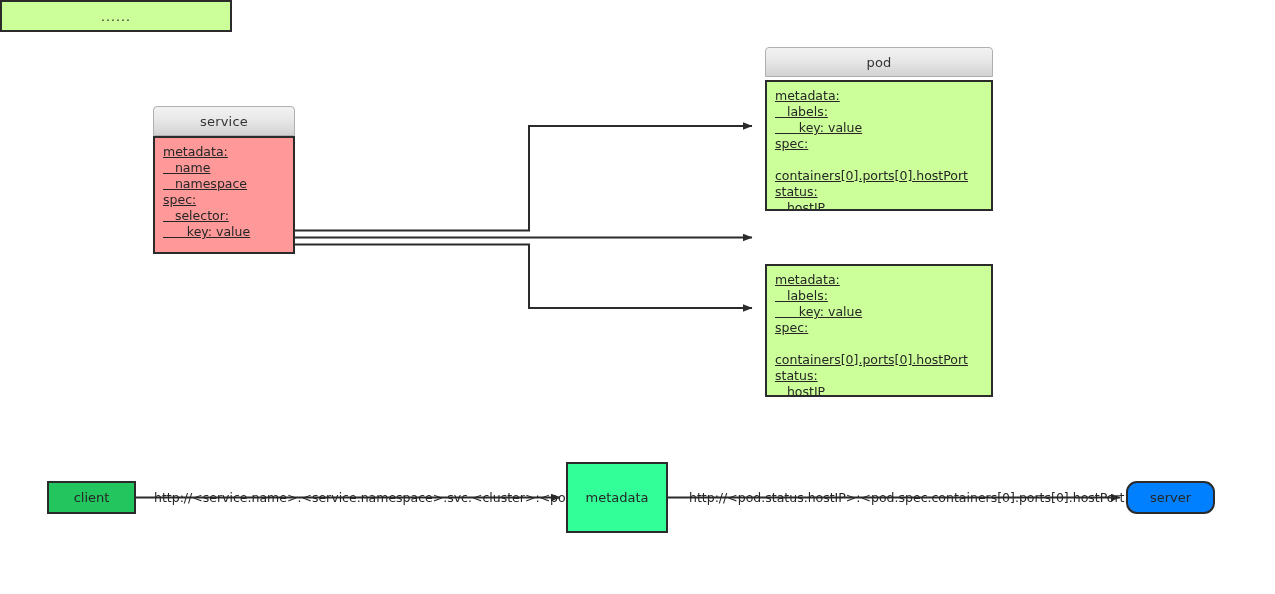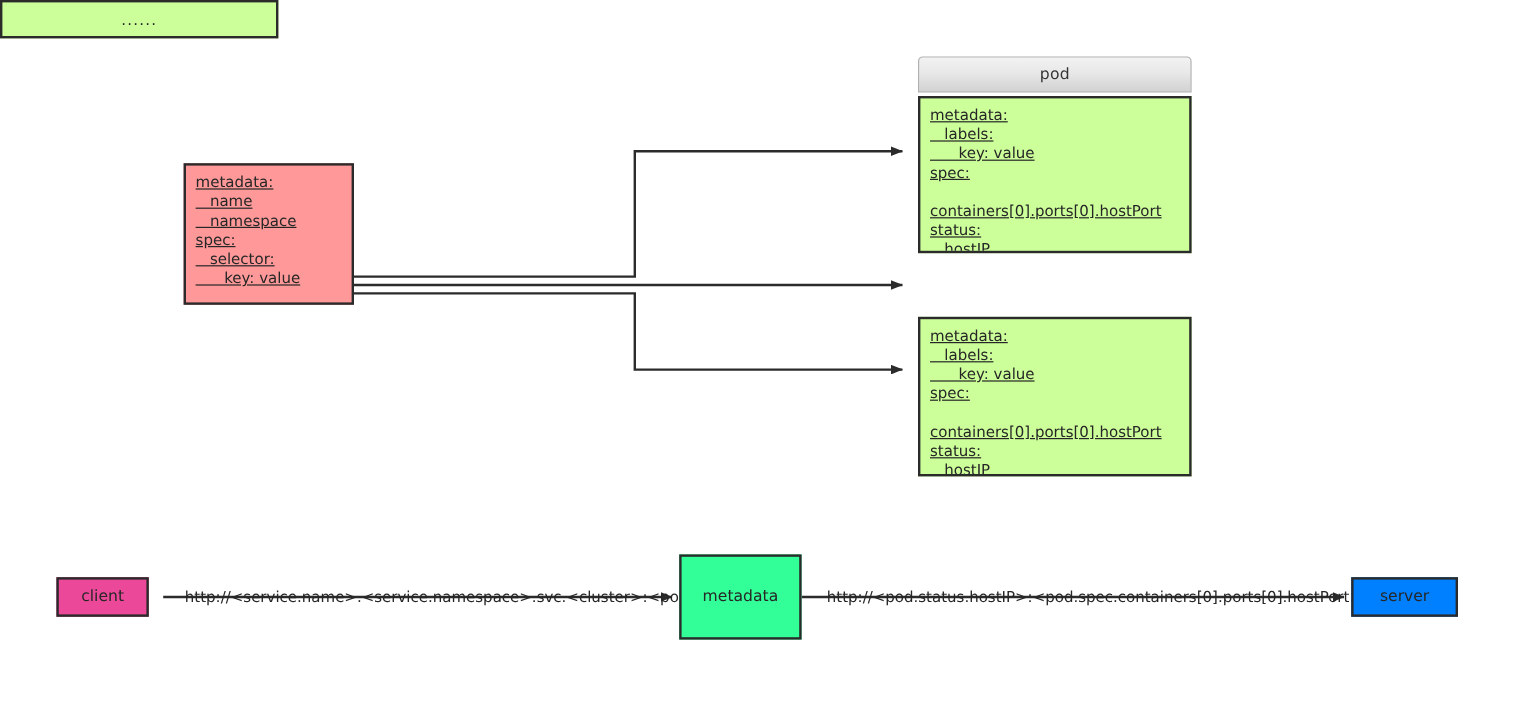--- a/index.html
+++ b/index.html
@@ -107,23 +107,23 @@
   .flow-box {
     position: absolute;
     box-sizing: border-box;
     border: 2px solid #2b2b2b;
     display: flex;
     align-items: center;
     justify-content: center;
     font-size: 13px;
     color: #262626;
   }
-  #client-box  { left: 47px;  top: 481px; width: 77px;  height: 33px; background: #ec4899; }
+  #client-box  { left: 47px;  top: 481px; width: 89px;  height: 33px; background: #22c55e; }
   #edgemesh-box{ left: 566px; top: 462px; width: 102px; height: 71px; background: #33ff99; }
-  #server-box  { left: 1126px;top: 481px; width: 89px;  height: 33px; background: #0080ff; }
+  #server-box  { left: 1126px;top: 481px; width: 89px;  height: 33px; background: #0080ff; border-radius: 11px; }
 
   
   .edge-label {
     position: absolute;
     font-size: 12.5px;
     color: #262626;
     white-space: nowrap;
     line-height: 14px;
   }
   #edge-label-1 { left: 154px; top: 491px; }
@@ -146,20 +146,21 @@
   <path d="M295,237.5 L752,237.5" fill="none" stroke="#2b2b2b" stroke-width="2" marker-end="url(#arrow)"></path>
 
   <path d="M295,244.5 L529,244.5 L529,308 L752,308" fill="none" stroke="#2b2b2b" stroke-width="2" marker-end="url(#arrow)"></path>
 
   <path d="M136,497.5 L560,497.5" fill="none" stroke="#2b2b2b" stroke-width="2" marker-end="url(#arrow)"></path>
 
   <path d="M668,497.5 L1120,497.5" fill="none" stroke="#2b2b2b" stroke-width="2" marker-end="url(#arrow)"></path>
 </svg>
 
 <div class="node" id="service-node">
+  <div class="node-header">service</div>
   <div class="node-body">metadata:
    name
    namespace
 spec:
    selector:
       key: value</div>
 </div>
 
 <div class="node" id="pod-node-1">
   <div class="node-header">pod</div>

